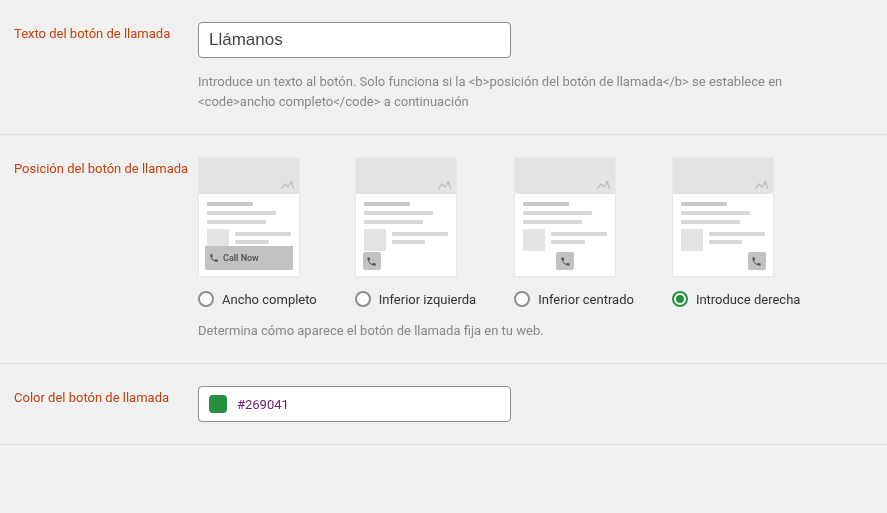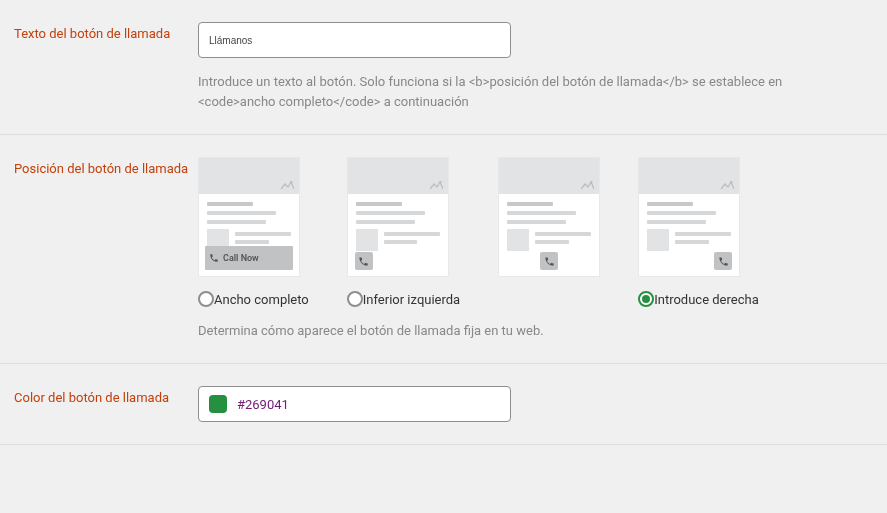--- a/index.html
+++ b/index.html
@@ -24,21 +24,21 @@
   }
   .section-body {
     flex: 1;
   }
   .text-input {
     width: 313px;
     height: 36px;
     padding: 6px 10px;
     border: 1px solid #8d8d92;
     border-radius: 4px;
-    font-size: 10px;
+    font-size: 17px;
     color: #444;
     background: #fff;
   }
   .help {
     margin-top: 14px;
     color: #888;
     font-size: 13px;
     line-height: 1.55;
     max-width: 660px;
   }
@@ -125,21 +125,21 @@
     color: #555;
   }
   .cn-box.left   { left: 7px; }
   .cn-box.center { left: 50%; transform: translateX(-50%); }
   .cn-box.right  { right: 7px; }
 
   .radio-row {
     margin-top: 14px;
     display: flex;
     align-items: center;
-    gap: 0;
+    gap: 8px;
     color: #333;
   }
   .radio {
     width: 16px; height: 16px;
     border: 2px solid #8d8d92;
     border-radius: 50%;
     display: inline-flex;
     align-items: center;
     justify-content: center;
     background: #fff;
@@ -281,20 +281,24 @@
             <div class="rlines">
               <div class="line"></div>
               <div class="line"></div>
             </div>
           </div>
           <div class="cn-box center">
             <svg width="11" height="11" viewBox="0 0 24 24">
                 <path fill="currentColor" d="M6.6 10.8c1.4 2.8 3.8 5.2 6.6 6.6l2.2-2.2c.3-.3.7-.4 1-.2 1.1.4 2.3.6 3.6.6.6 0 1 .4 1 1V20c0 .6-.4 1-1 1C10.6 21 3 13.4 3 4c0-.6.4-1 1-1h3.4c.6 0 1 .4 1 1 0 1.3.2 2.5.6 3.6.1.3 0 .7-.2 1L6.6 10.8z"></path>
               </svg>
           </div>
+        </div>
+        <div class="radio-row">
+          <span class="radio"></span>
+          <span>Inferior centrado</span>
         </div>
       </div>
 
       <div class="opt">
         <div class="thumb">
           <div class="hero">
             <span class="img-icon">
               <svg width="13" height="10" viewBox="0 0 13 10">
                   <polyline points="0,9 4,4 7,7 10,2 13,9" fill="none" stroke="currentColor" stroke-width="1.3"></polyline>
                   <circle cx="10.5" cy="2" r="1.1" fill="currentColor"></circle>

